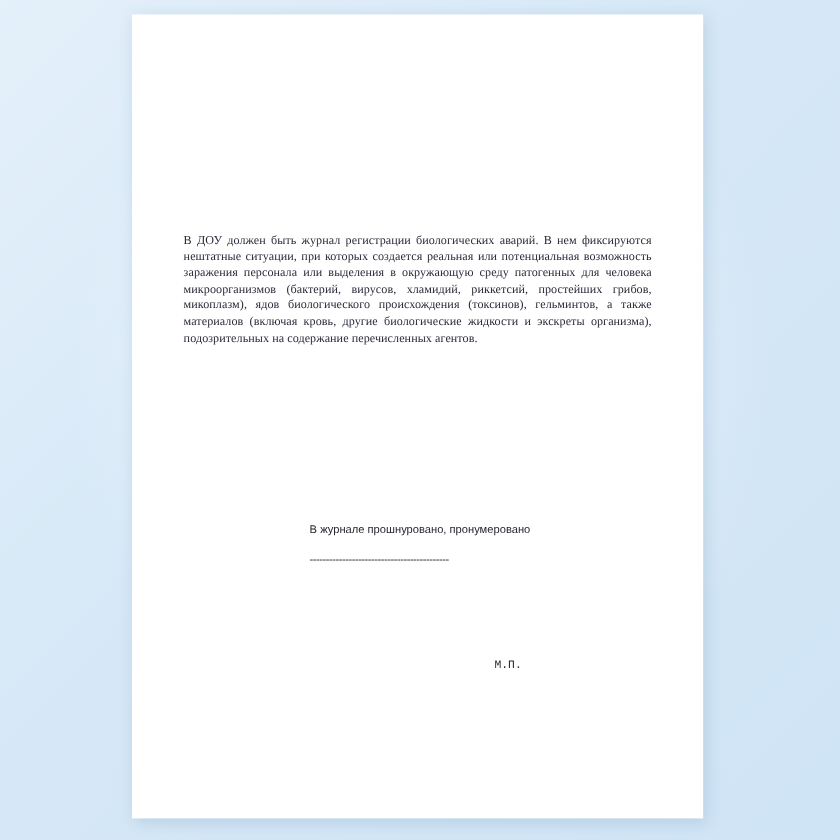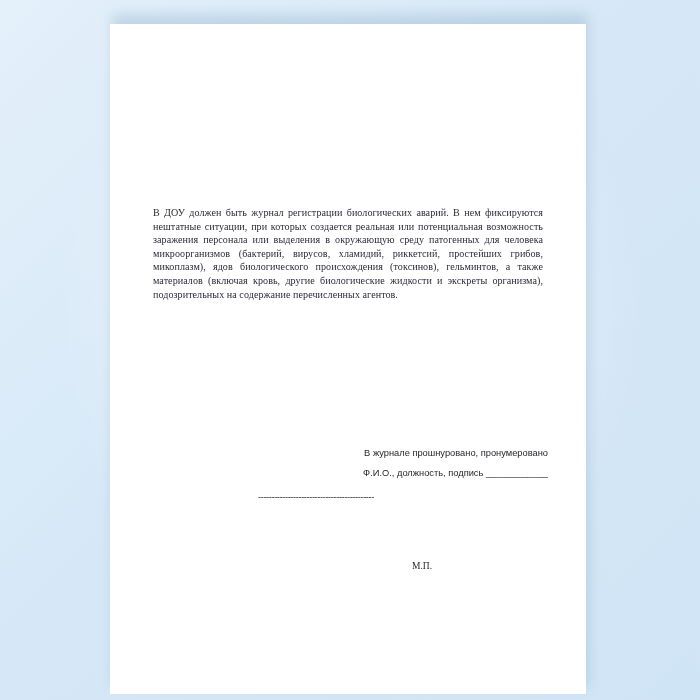--- a/index.html
+++ b/index.html
@@ -37,21 +37,21 @@
     width: 476px;
     height: 672px;
     background: rgba(120, 160, 190, 0.30);
     filter: blur(6px);
     border-radius: 2px;
   }
 
   .page {
     position: absolute;
     left: 110px;
-    top: 24px;
+    top: 12px;
     width: 476px;
     height: 670px;
     background: #ffffff;
     box-sizing: border-box;
   }
 
   .doc-body {
     position: absolute;
     left: 43px;
     top: 182px;
@@ -75,54 +75,52 @@
     top: 420px;
     width: 290px;
     font-family: "Liberation Sans", sans-serif;
     font-size: 9.3px;
     color: #26262f;
     line-height: 19.5px;
   }
 
   .closing-line {
     white-space: pre;
-    text-align: right;
   }
 
   .rule-line {
     margin-top: 5px;
     letter-spacing: -0.4px;
     font-size: 9.3px;
     color: #26262f;
   }
 
   .mp {
     position: absolute;
     left: 302px;
     top: 537px;
-    font-family: Liberation Serif, serif;
+    font-family: Liberation Mono, monospace;
     font-size: 9.5px;
     color: #26262f;
   }
 </style>
 </head>
 <body>
 
 <div class="stage">
 
   <div class="page-shadow"></div>
 
   <div class="page">
 
     <div class="doc-body">
       <p class="para">В ДОУ должен быть журнал регистрации биологических аварий. В нем фиксируются нештатные ситуации, при которых создается реальная или потенциальная возможность заражения персонала или выделения в окружающую среду патогенных для человека микроорганизмов (бактерий, вирусов, хламидий, риккетсий, простейших грибов, микоплазм), ядов биологического происхождения (токсинов), гельминтов, а также материалов (включая кровь, другие биологические жидкости и экскреты организма), подозрительных на содержание перечисленных агентов.</p>
     </div>
 
     <div class="closing-block">
       <div class="closing-line">В журнале прошнуровано, пронумеровано</div>
-      <div class="closing-line">Ф.И.О., должность, подпись ____________</div>
       <div class="rule-line">-------------------------------------------</div>
     </div>
 
     <div class="mp">М.П.</div>
 
   </div>
 </div>
 
 </body></html>

